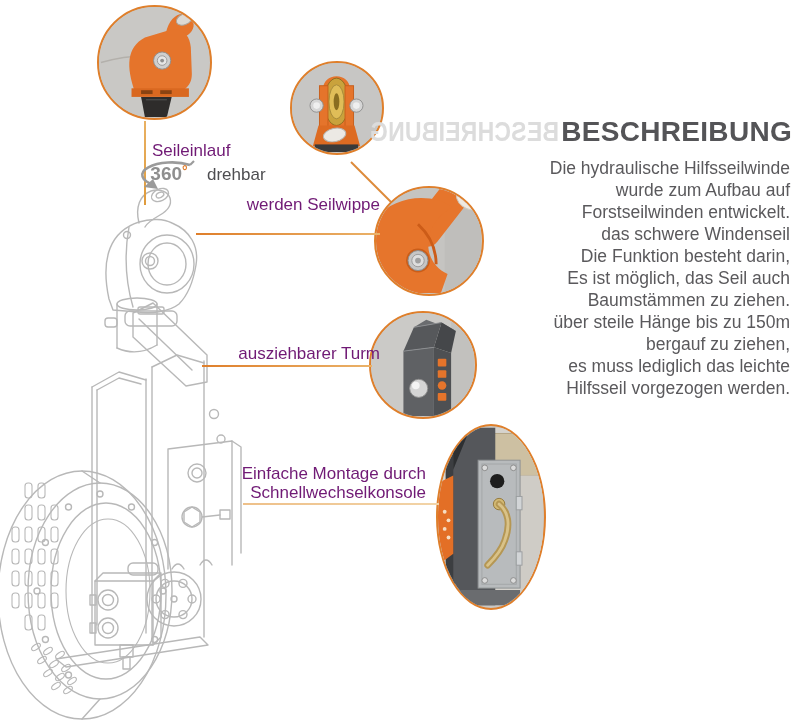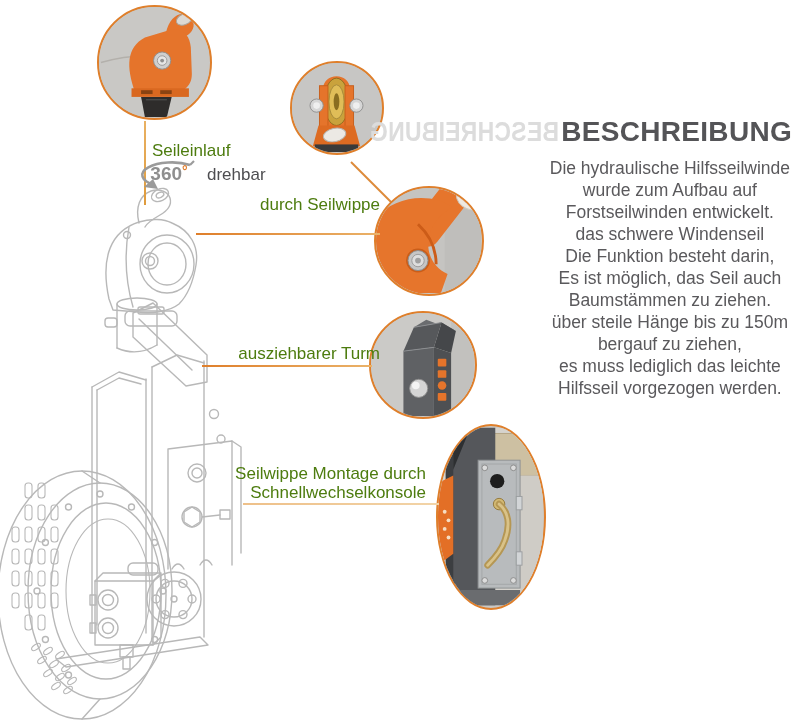--- a/index.html
+++ b/index.html
@@ -8,38 +8,38 @@
   .abs{position:absolute;}
   
   .callout{position:absolute;border:2.5px solid #df7f2b;border-radius:50%;overflow:hidden;
            background:#c9c8c5;box-sizing:border-box;}
   .callout svg{display:block;}
   
   .lead{position:absolute;height:2px;background:linear-gradient(90deg,#df7f2b,#eab269);}
   .lead-light{position:absolute;height:2px;background:linear-gradient(90deg,#eec089,#f2d4a8);}
   .vlead{position:absolute;width:2px;background:linear-gradient(180deg,#e9b163,#df9b3c);}
   
-  .lbl{position:absolute;color:#4d7c0f;font-size:17px;line-height:19px;}
+  .lbl{position:absolute;color:#701a75;font-size:17px;line-height:19px;}
   .lbl.right{text-align:right;}
   
   .rot{position:absolute;display:flex;align-items:center;gap:7px;}
   .arcwrap{position:relative;width:62px;height:31px;}
   .arcwrap svg{position:absolute;left:0;top:0;}
   .arctext{position:absolute;left:0;top:4px;width:62px;text-align:center;
            font-weight:bold;font-size:19px;color:#8f8f8f;letter-spacing:0;}
   .arctext .deg{color:#e07b2a;font-size:14px;vertical-align:top;}
   .drehbar{color:#4e4e51;font-size:17px;text-align:center;}
   
   .heading-row{position:absolute;top:116px;right:8px;display:flex;align-items:baseline;
                font-weight:bold;font-size:28px;letter-spacing:.3px;color:#545457;white-space:nowrap;}
   .heading-mirror{display:inline-block;transform:scaleX(-0.82);transform-origin:center;
                   color:#dcdcdc;margin-right:-18px;}
   .desc{position:absolute;top:157px;right:10px;text-align:right;color:#5a595c;
         font-size:17.5px;line-height:22px;}
-  .desc div{white-space:nowrap;text-align:center;}
+  .desc div{white-space:nowrap;}
 </style>
 </head>
 <body>
 
 <div class="page">
 
   <svg class="abs" style="left:0;top:185px;" width="270" height="543" viewBox="0 0 270 543">
     <g stroke="#b8b8b8" fill="none" stroke-width="1.4" stroke-linejoin="round" stroke-linecap="round">
 
       <ellipse cx="82" cy="410" rx="84" ry="124"></ellipse>
@@ -249,21 +249,21 @@
       <path d="M0,32 C18,8 58,4 80,20 C66,28 57,40 55,54 C53,70 61,84 75,90 L68,110 L0,110 Z" fill="#e6752c"></path>
       <path d="M44,38 C57,50 63,64 63,80" stroke="#cc5c18" stroke-width="3" fill="none"></path>
       <circle cx="44" cy="76" r="12.5" fill="#ca5d19"></circle>
       <circle cx="44" cy="76" r="10.5" fill="#c6c6c6" stroke="#8d8d8d"></circle>
       <circle cx="44" cy="76" r="6.5" fill="#dedede" stroke="#9a9a9a"></circle>
       <circle cx="44" cy="76" r="3" fill="#a0a0a0"></circle>
     </svg>
   </div>
 
   <div class="lbl right" style="left:200px;top:195px;width:180px;">
-    <div>durch Seilwippe</div>
+    <div>werden Seilwippe</div>
   </div>
   <div class="lead" style="left:196px;top:233px;width:184px;"></div>
 
   <div class="callout" style="left:369px;top:311px;width:108px;height:108px;">
     <svg width="103" height="103" viewBox="0 0 108 108">
       <rect width="108" height="108" fill="#cbcac7"></rect>
       <rect x="84" y="0" width="24" height="108" fill="#c2c1be"></rect>
       <path d="M45,15 L58,7 L89,19 L74,10 Z" fill="#6a6c6f"></path>
       <path d="M74,10 L89,19 L84,42 L66,36 Z" fill="#45474a"></path>
       <path d="M34,40 L45,15 L74,10 L66,36 Z" fill="#56585b"></path>
@@ -309,21 +309,21 @@
       <rect x="82" y="72" width="6" height="14" fill="#d2d5d7" stroke="#9b9ea0"></rect>
       <rect x="82" y="130" width="6" height="14" fill="#d2d5d7" stroke="#9b9ea0"></rect>
       <circle cx="64" cy="80" r="6" fill="#d3ba74" stroke="#93783c"></circle>
       <path d="M64,80 C74,88 76,102 70,118 C66,130 58,138 52,144" stroke="#b59754" stroke-width="7" fill="none" stroke-linecap="round"></path>
       <path d="M64,80 C74,88 76,102 70,118 C66,130 58,138 52,144" stroke="#d9c288" stroke-width="3" fill="none" stroke-linecap="round"></path>
       <rect x="16" y="170" width="70" height="16" fill="#6a6c6f"></rect>
     </svg>
   </div>
 
   <div class="lbl right" style="left:230px;top:464px;width:196px;">
-    <div>Seilwippe Montage durch</div>
+    <div>Einfache Montage durch</div>
     <div>Schnellwechselkonsole</div>
   </div>
   <div class="lead-light" style="left:243px;top:503px;width:196px;"></div>
 
   <div class="heading-row">
     <span class="heading-mirror">BESCHREIBUNG</span>
     <span>BESCHREIBUNG</span>
   </div>
   <div class="desc">
     <div>Die hydraulische Hilfsseilwinde</div>

